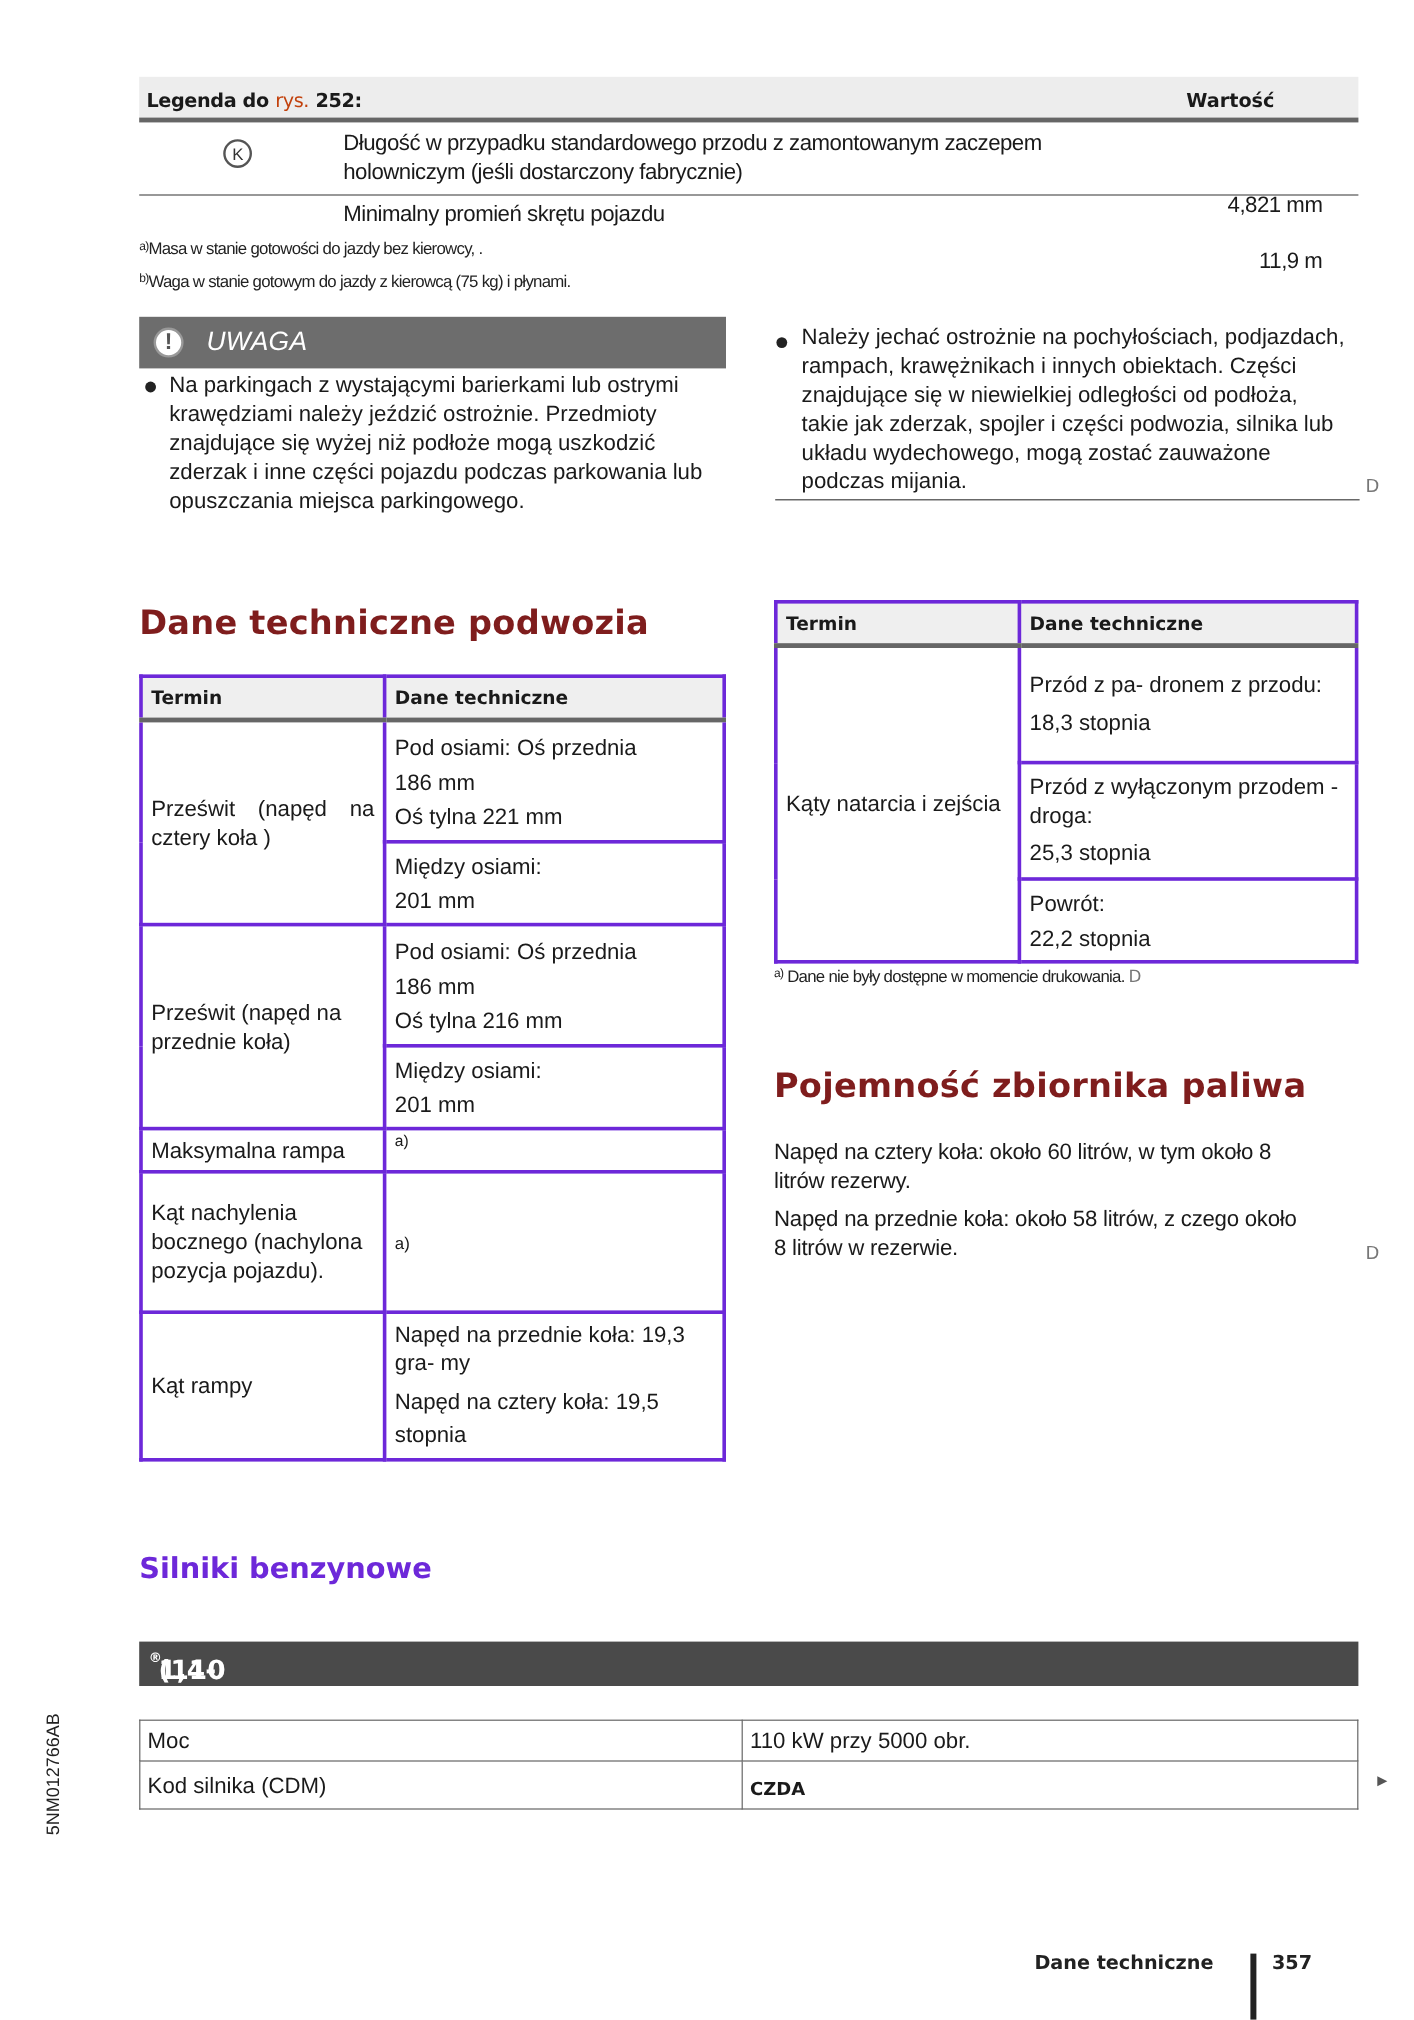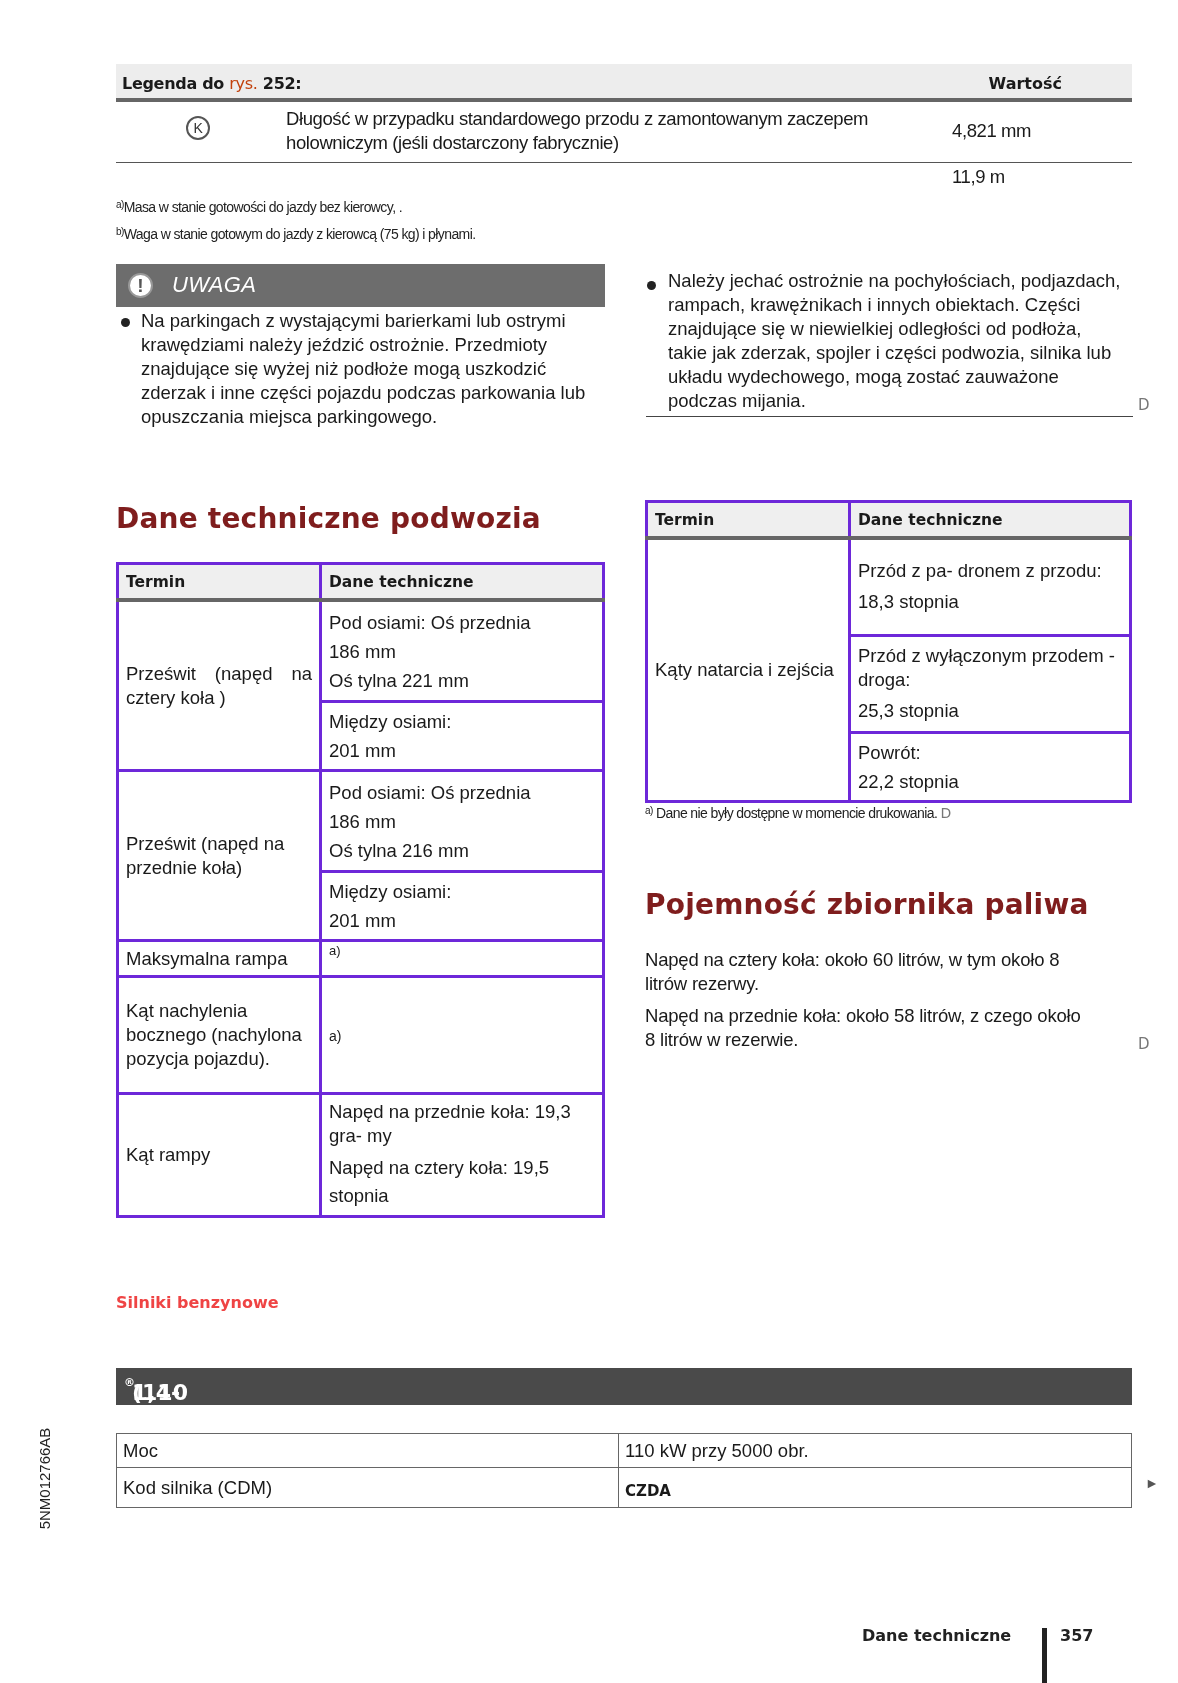--- a/index.html
+++ b/index.html
@@ -10,36 +10,36 @@
   .legend{left:116px;top:64px;width:1016px;}
   .legend-head{height:34px;background:#ededed;border-bottom:4px solid #666;position:relative;font-family:"DejaVu Sans",sans-serif;font-weight:bold;font-size:16px;}
   .legend-head .l{position:absolute;left:6px;top:10px;letter-spacing:-0.3px;}
   .legend-head .l .ref{font-weight:normal;color:#c2410c;}
   .legend-head .r{position:absolute;right:70px;top:10px;}
   .legend-row{position:relative;border-bottom:1px solid #555;font-size:18.5px;letter-spacing:-0.4px;}
   .legend-row.r1{height:60px;}
   .legend-row.r2{height:24px;border-bottom:none;}
   .kicon{position:absolute;left:70px;top:14px;width:24px;height:24px;border:2px solid #555;border-radius:50%;box-sizing:border-box;font-size:14px;text-align:center;line-height:20px;color:#333;}
   .legend-row .desc{position:absolute;left:170px;top:5px;width:620px;line-height:24px;}
-  .legend-row .val{position:absolute;left:836px;width:150px;text-align:left;}
+  .legend-row .val{position:absolute;left:836px;width:150px;text-align:right;margin-top:40px;}
   .legend-row.r1 .val{top:18px;}
   .legend-row.r2 .desc,.legend-row.r2 .val{top:3px;}
   .foot{font-size:14px;letter-spacing:-0.6px;color:#222;}
   .foot sup{font-size:10px;vertical-align:4px;}
   
   .warn-head{left:116px;top:264px;width:489px;height:43px;background:#6d6d6d;color:#fff;}
   .warn-icon{position:absolute;left:12px;top:9px;width:25px;height:25px;border-radius:50%;background:#fff;border:2px solid #999;box-sizing:border-box;color:#555;font-weight:bold;font-size:19px;text-align:center;line-height:22px;}
   .warn-title{position:absolute;left:56px;top:8px;font-size:22px;font-style:italic;font-weight:normal;letter-spacing:0.3px;}
   .bullet-text{font-size:18.5px;line-height:24px;}
   .bul{position:absolute;width:9px;height:9px;border-radius:50%;background:#222;}
   .rule{height:0;border-top:1.5px solid #444;}
   .dmark{font-family:"DejaVu Sans",sans-serif;font-size:15px;color:#777;}
   
   .h1{font-family:"DejaVu Sans",sans-serif;font-weight:bold;font-size:28px;color:#7f1d1d;letter-spacing:0.2px;}
-  .h2{font-family:"DejaVu Sans",sans-serif;font-weight:bold;font-size:16px;color:#ef4444;}
+  .h2{font-family:"DejaVu Sans",sans-serif;font-weight:bold;font-size:24px;color:#6d28d9;}
   
   table.dt{border-collapse:collapse;position:absolute;font-size:18.5px;}
   table.dt td,table.dt th{border:3px solid #6d28d9;vertical-align:middle;padding:0 7px;text-align:left;}
   table.dt th{background:#efefef;font-family:"DejaVu Sans",sans-serif;font-weight:bold;font-size:15.5px;height:33px;border-bottom:4px solid #666;}
   .cell-lines p{margin:0;line-height:29px;}
   .cell-lines p.tight{line-height:24px;}
   .sup-a{font-size:13px;vertical-align:top;position:relative;top:-8px;}
   .fuel p{margin:0 0 8px 0;font-size:18.5px;line-height:24px;letter-spacing:-0.2px;}
   .engine-bar{left:116px;top:1368px;width:1016px;height:37px;background:#4a4a4a;color:#fff;font-family:"DejaVu Sans",sans-serif;font-weight:bold;font-size:22px;}
   .engine-bar span{position:absolute;left:8px;top:6px;}
@@ -59,20 +59,21 @@
   <div class="legend-head">
     <span class="l"><span>Legenda do </span><span class="ref">rys.</span><span> 252:</span></span>
     <span class="r">Wartość</span>
   </div>
   <div class="legend-row r1 cond">
     <span class="kicon">K</span>
     <span class="desc">Długość w przypadku standardowego przodu z zamontowanym zaczepem holowniczym (jeśli dostarczony fabrycznie)</span>
     <span class="val">4,821 mm</span>
   </div>
   <div class="legend-row r2 cond">
+    <span class="desc">Minimalny promień skrętu pojazdu</span>
     <span class="val">11,9 m</span>
   </div>
 </div>
 
 <div class="abs foot cond" style="left:116px;top:199px;"><sup>a)</sup><span>Masa w stanie gotowości do jazdy bez kierowcy, .</span></div>
 <div class="abs foot cond" style="left:116px;top:226px;"><sup>b)</sup><span>Waga w stanie gotowym do jazdy z kierowcą (75 kg) i płynami.</span></div>
 
 <div class="abs warn-head">
   <span class="warn-icon">!</span>
   <span class="warn-title">UWAGA</span>

